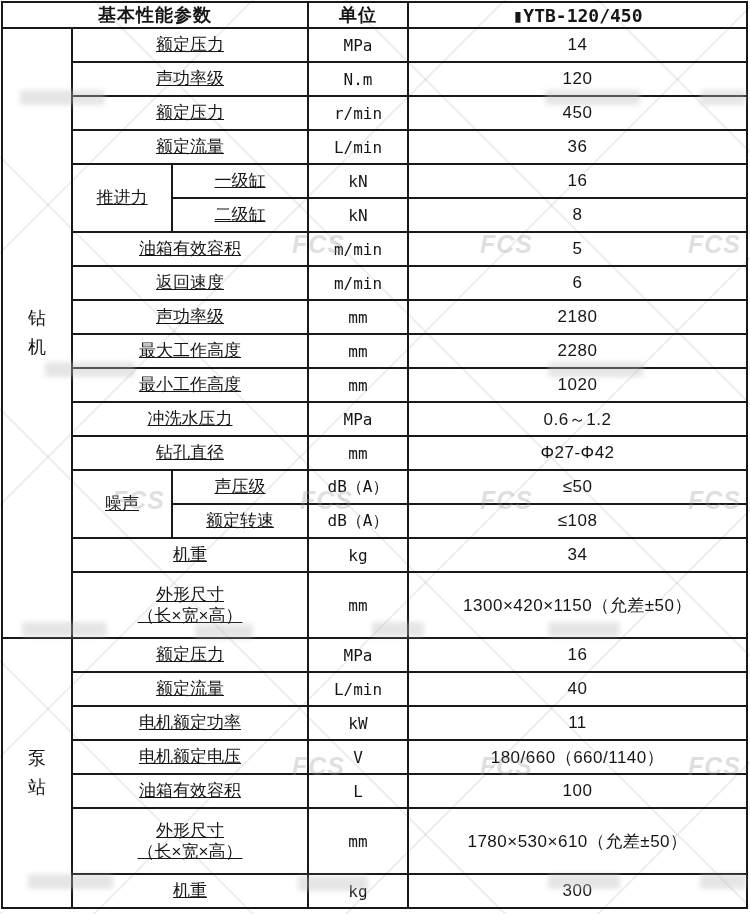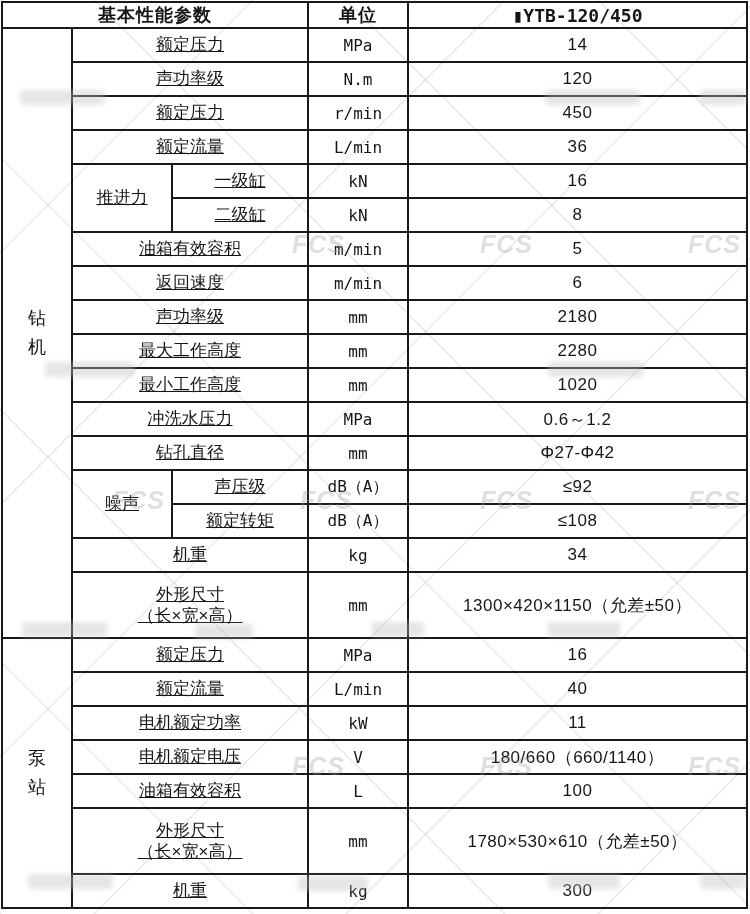--- a/index.html
+++ b/index.html
@@ -174,24 +174,24 @@
         </tr>
         <tr class="r">
           <td class="param" colspan="2">钻孔直径</td>
           <td class="unit">mm</td>
           <td class="val">Φ27-Φ42</td>
         </tr>
         <tr class="r">
           <td class="grp" rowspan="2">噪声</td>
           <td class="param">声压级</td>
           <td class="unit">dB（A）</td>
-          <td class="val">≤92</td>
-        </tr>
-        <tr class="r">
-          <td class="param">额定转矩</td>
+          <td class="val">≤50</td>
+        </tr>
+        <tr class="r">
+          <td class="param">额定转速</td>
           <td class="unit">dB（A）</td>
           <td class="val">≤108</td>
         </tr>
         <tr class="r">
           <td class="param" colspan="2">机重</td>
           <td class="unit">kg</td>
           <td class="val">34</td>
         </tr>
         <tr class="tall">
           <td class="param" colspan="2">外形尺寸

